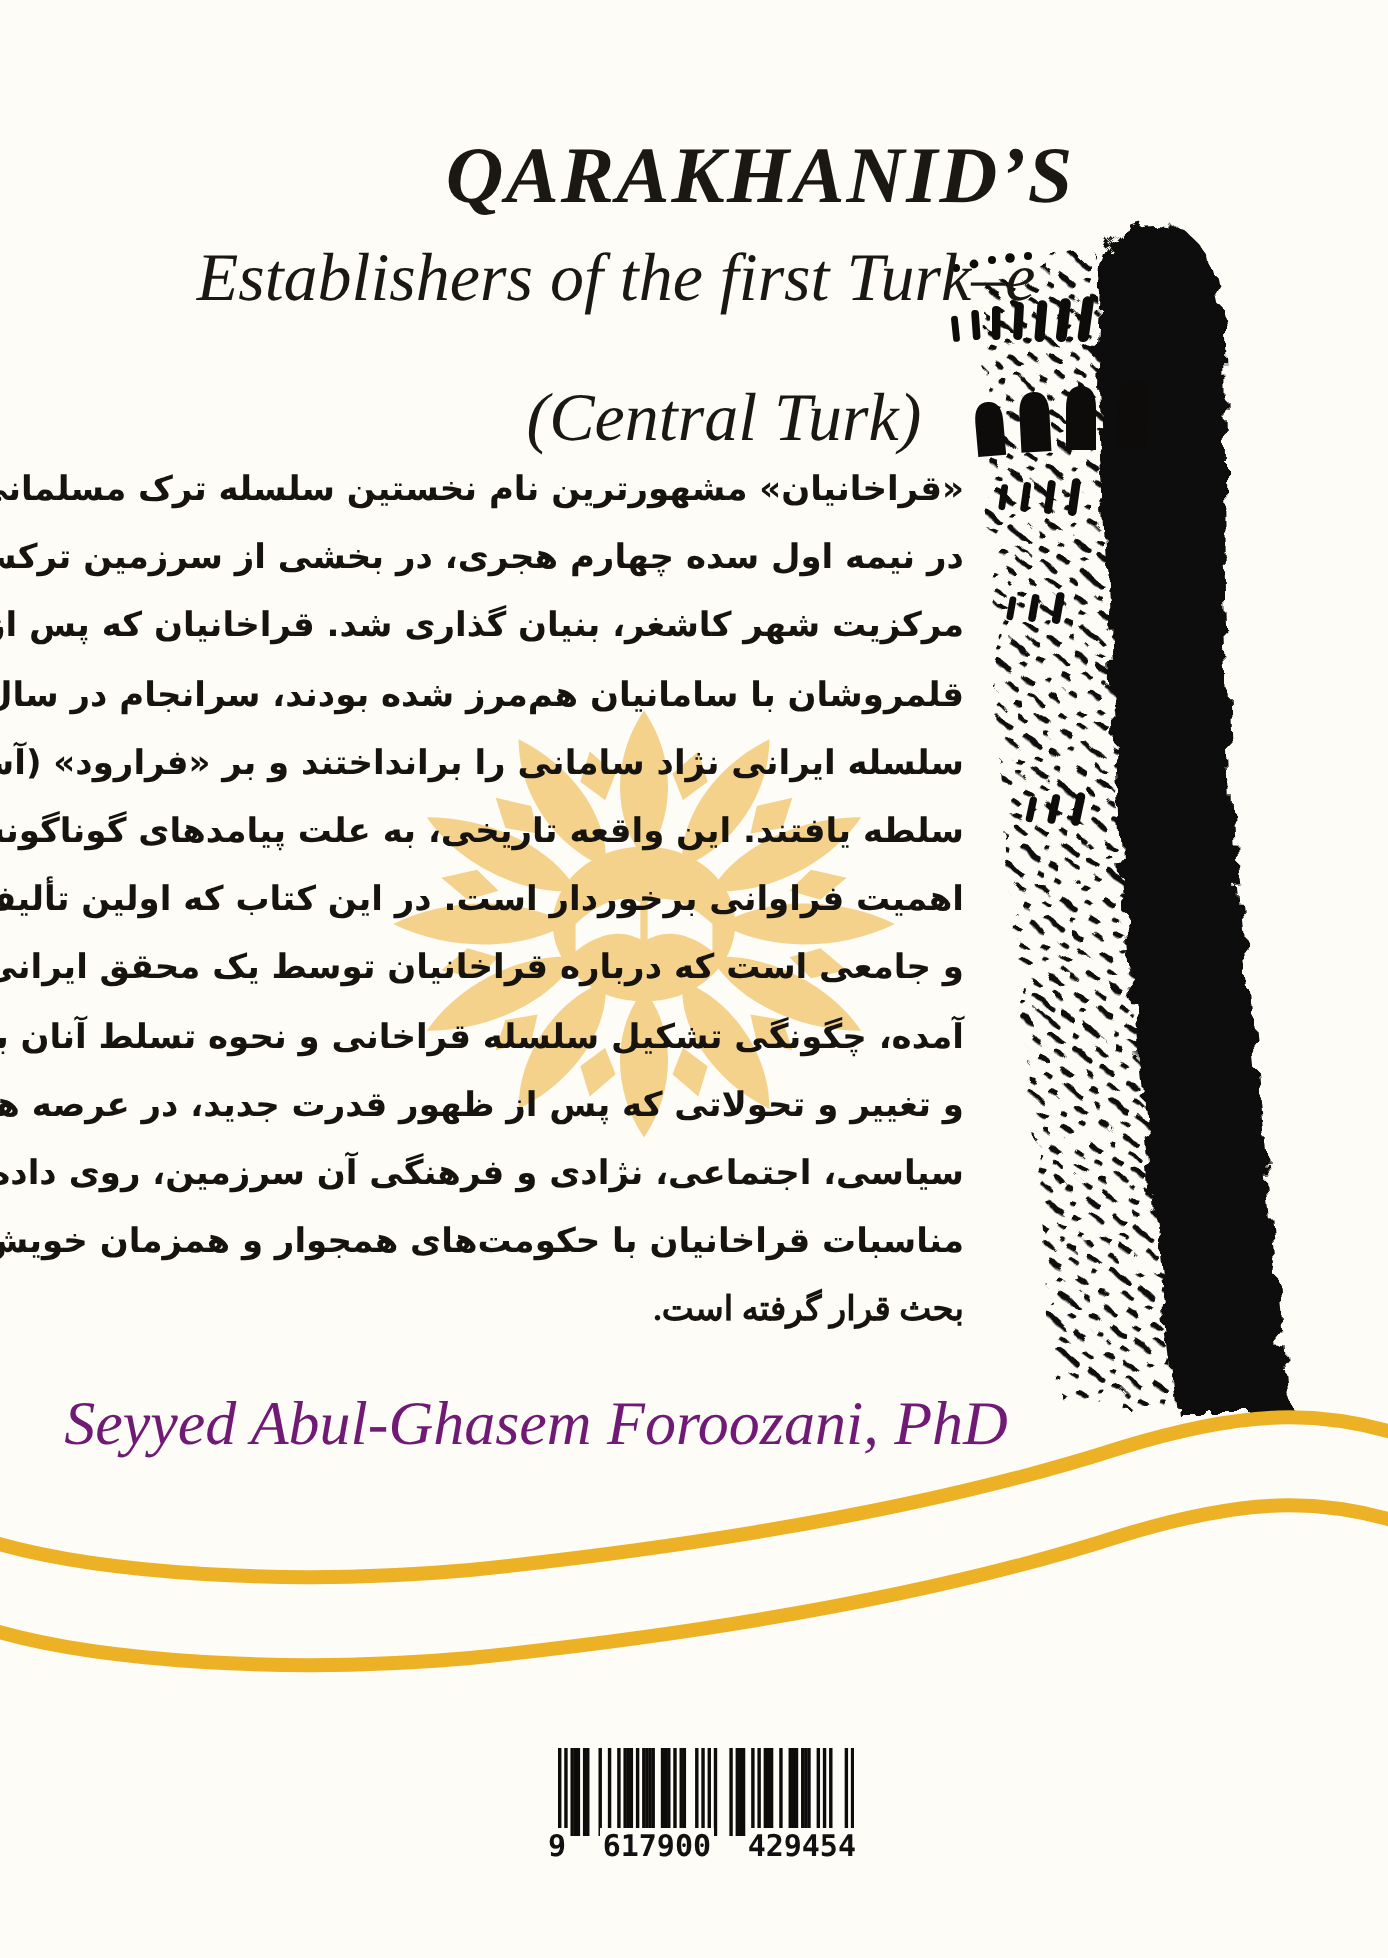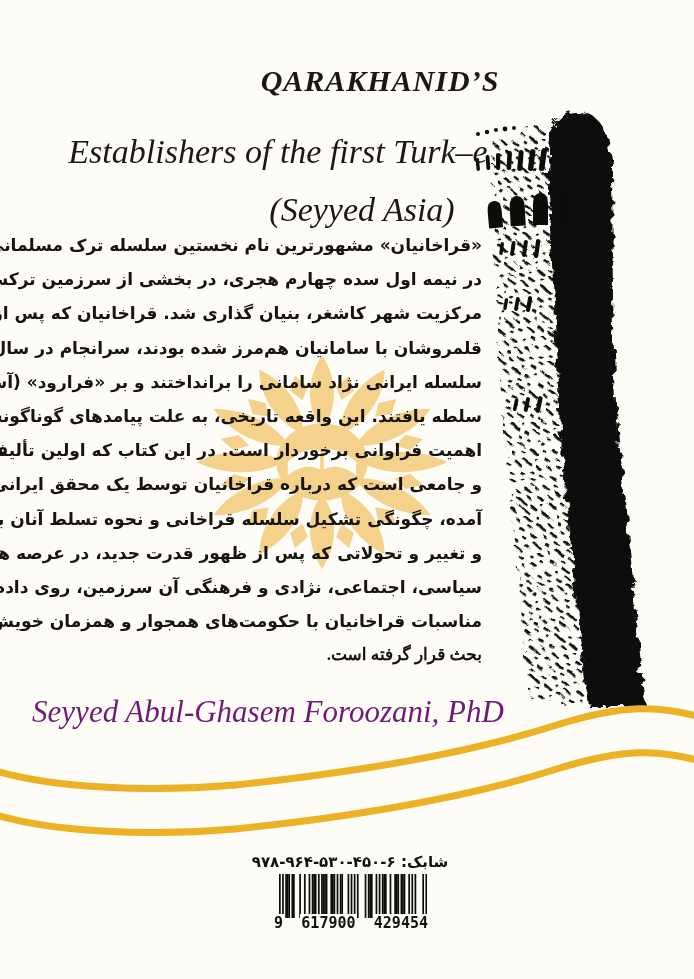--- a/index.html
+++ b/index.html
@@ -3,21 +3,21 @@
 <meta charset="utf-8">
 <style>
   html,body{margin:0;padding:0;background:#9a9a9a;}
   .page{
     position:relative;width:694px;height:979px;margin:0 auto;
     background:#FDFCF7;overflow:hidden;
     font-family:"Liberation Serif",serif;color:#161310;
   }
   .abs{position:absolute;}
   .hline{position:absolute;transform:translateX(-50%);white-space:nowrap;}
-  .title{font-weight:bold;font-style:italic;font-size:30px;letter-spacing:1px;color:#1b1814;}
+  .title{font-weight:bold;font-style:italic;font-size:40px;letter-spacing:1px;color:#1b1814;}
   .sub{font-style:italic;font-size:34px;color:#1b1814;}
   .persian-block{position:absolute;left:33px;top:228px;width:449px;}
   .fa{font-family:"DejaVu Sans","Liberation Sans",sans-serif;font-weight:bold;direction:rtl;}
   .fa-line{
     font-size:17px;height:34.2px;line-height:34.2px;
     text-align:justify;text-align-last:justify;white-space:nowrap;color:#17130e;
   }
   .fa-line.last{text-align:right;text-align-last:right;padding-left:117px;white-space:nowrap;font-family:Liberation Serif, serif;}
   .author{font-style:italic;font-size:31px;color:#701a75;}
   .isbn-line{font-size:15px;letter-spacing:.5px;color:#111;}
@@ -123,22 +123,22 @@
       <rect x="74" y="198" width="3.4" height="12" rx="1.6" transform="rotate(10 75 204)"></rect>
       <rect x="85" y="197" width="3.8" height="14" rx="1.8" transform="rotate(10 87 204)"></rect>
       <rect x="97" y="196" width="4.2" height="16" rx="2" transform="rotate(10 99 204)"></rect>
       <rect x="84" y="298" width="3.6" height="13" rx="1.7" transform="rotate(12 85 304)"></rect>
       <rect x="95" y="297" width="4" height="15" rx="1.9" transform="rotate(12 97 304)"></rect>
       <rect x="107" y="296" width="4.4" height="17" rx="2.1" transform="rotate(12 109 304)"></rect>
     </g>
   </svg>
 
   <div class="hline title" style="left:380px;top:64px;">QARAKHANID’S</div>
-  <div class="hline sub" style="left:278px;top:121px;margin-top:12px;">Establishers of the first Turk–e</div>
-  <div class="hline sub" style="left:362px;top:191px;">(Seyyed Asia)</div>
+  <div class="hline sub" style="left:308px;top:121px;">Establishers of the first Turk–e</div>
+  <div class="hline sub" style="left:362px;top:191px;">(Central Turk)</div>
 
   <div class="persian-block fa">
     <div class="fa-line">«قراخانیان» مشهورترین نام نخستین سلسله ترک مسلمانی است که</div>
     <div class="fa-line">در نیمه اول سده چهارم هجری، در بخشی از سرزمین ترکستان، به</div>
     <div class="fa-line">مرکزیت شهر کاشغر، بنیان گذاری شد. قراخانیان که پس از گسترش</div>
     <div class="fa-line">قلمروشان با سامانیان هم‌مرز شده بودند، سرانجام در سال ۳۸۹ هـ.ق،</div>
     <div class="fa-line">سلسله ایرانی نژاد سامانی را برانداختند و بر «فرارود» (آسیای میانه)</div>
     <div class="fa-line">سلطه یافتند. این واقعه تاریخی، به علت پیامدهای گوناگونش، از</div>
     <div class="fa-line">اهمیت فراوانی برخوردار است. در این کتاب که اولین تألیف مستقل</div>
     <div class="fa-line">و جامعی است که درباره قراخانیان توسط یک محقق ایرانی فراهم</div>
@@ -151,24 +151,20 @@
 
   <div class="hline author" style="left:268px;top:694px;">Seyyed Abul-Ghasem Foroozani, PhD</div>
 
   <svg class="abs" style="left:0;top:690px;" width="694" height="160" viewBox="0 690 694 160">
     <g fill="none" stroke="#ECB124" stroke-width="7" stroke-linecap="round">
       <path d="M696,716 C660,706 625,704 560,724 C470,753 360,772 235,785 C145,793 50,787 -4,771"></path>
       <path d="M696,760 C660,750 625,748 560,768 C470,797 360,816 235,829 C145,837 50,831 -4,815"></path>
     </g>
   </svg>
 
-  <div class="hline fa isbn-line" style="left:350px;top:853px;" dir="rtl">
-    <span>شابک:</span>
-    <span class="num" dir="ltr">۹۷۸-۹۶۴-۵۳۰-۴۵۰-۶</span>
-  </div>
 
   <div class="barcode-wrap">
     <svg class="barcode-svg" width="148" height="54" viewBox="0 0 148 54" fill="#0d0c0a">
         <rect x="0.00" y="0" width="1.71" height="54"></rect>
         <rect x="3.12" y="0" width="1.71" height="54"></rect>
         <rect x="6.23" y="0" width="1.71" height="44"></rect>
         <rect x="7.79" y="0" width="1.71" height="44"></rect>
         <rect x="9.35" y="0" width="1.71" height="44"></rect>
         <rect x="12.46" y="0" width="1.71" height="44"></rect>
         <rect x="14.02" y="0" width="1.71" height="44"></rect>

